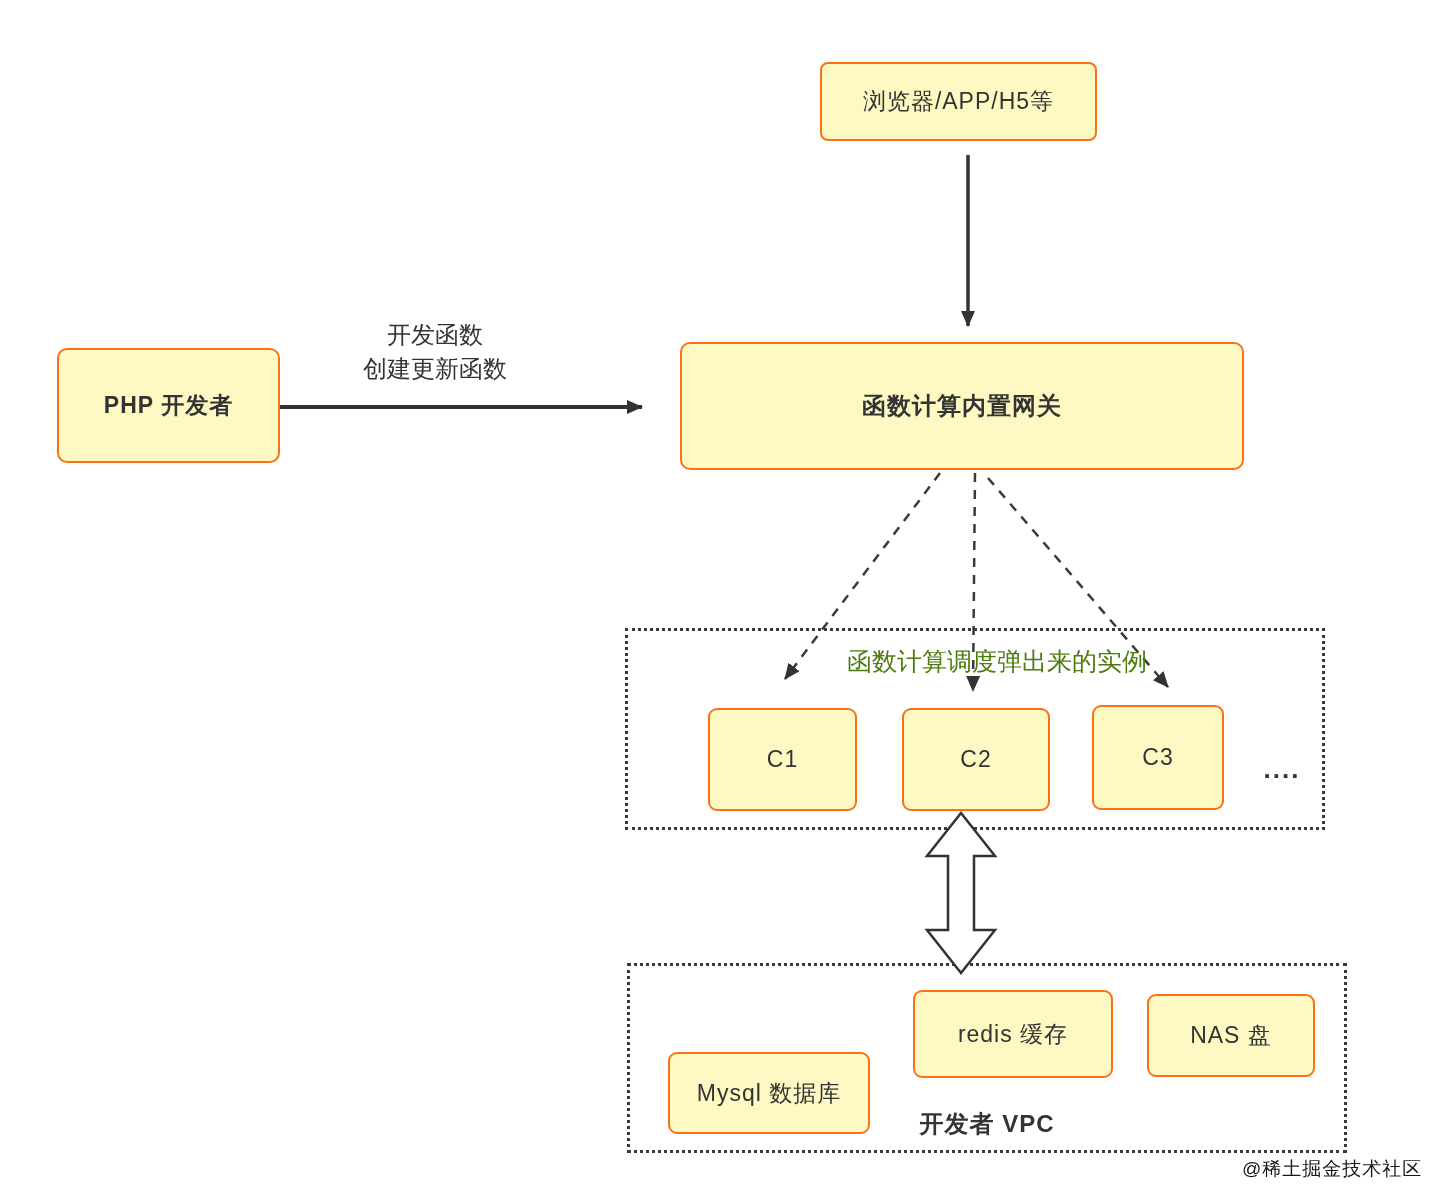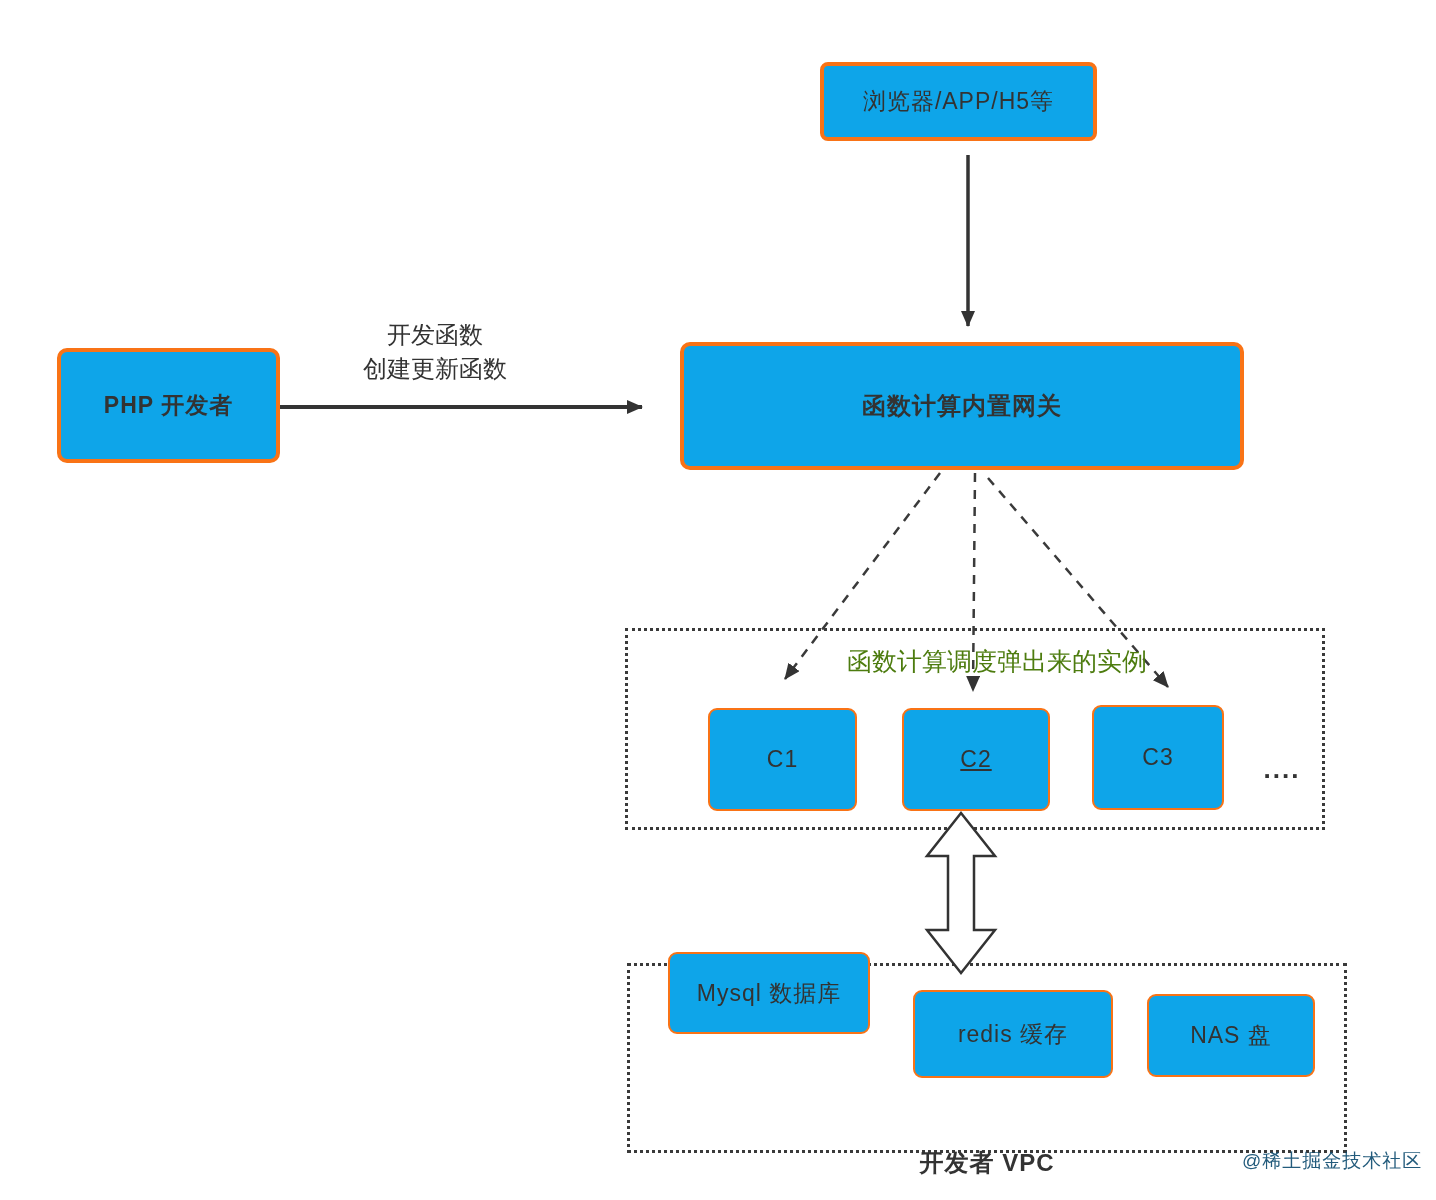--- a/index.html
+++ b/index.html
@@ -1,35 +1,35 @@
 <!DOCTYPE html>
 <html><head>
 <meta charset="utf-8">
 <style>
   html,body{margin:0;padding:0;background:#ffffff;}
   .canvas{
     position:relative;width:1436px;height:1200px;background:#ffffff;overflow:hidden;
     font-family:"Liberation Sans","DejaVu Sans",sans-serif;color:#333333;
   }
   .node{
-    position:absolute;border:4px solid #f97316;border-radius:10px;background:#0ea5e9;
+    position:absolute;border:2px solid #f97316;border-radius:10px;background:#fef9c3;
     display:flex;align-items:center;justify-content:center;box-sizing:border-box;
     font-size:23px;letter-spacing:1px;
   }
   .node.thin{border-width:2px;border-radius:9px;}
   .node.semibold{font-weight:600;margin-left:12px;}
   .dotted-container{
     position:absolute;border:3px dotted #3a3a3a;box-sizing:border-box;background:transparent;
   }
   .free-label{position:absolute;line-height:34px;font-size:24px;text-align:center;}
   .green-label{color:#4d7c0f;}
-  .vpc-label{font-weight:700;font-size:24px;letter-spacing:1px;margin-top:39px;}
+  .vpc-label{font-weight:700;font-size:24px;letter-spacing:1px;}
   .ellipsis-label{font-size:26px;font-weight:700;letter-spacing:2px;color:#333;}
   .watermark{
-    position:absolute;color:#0c4a6e;font-size:19px;letter-spacing:1px;opacity:.9;
+    position:absolute;color:#000000;font-size:19px;letter-spacing:1px;opacity:.9;margin-top:8px;
   }
   svg.arrow-layer{position:absolute;left:0;top:0;width:1436px;height:1200px;}
 </style>
 </head>
 <body>
 
 <div class="canvas">
 
   <div class="dotted-container" style="left:625px;top:628px;width:700px;height:202px;"></div>
   <div class="dotted-container" style="left:627px;top:963px;width:720px;height:190px;"></div>
@@ -71,31 +71,31 @@
     <div>创建更新函数</div>
   </div>
 
   <div class="free-label green-label" style="left:647px;top:644px;width:700px;font-size:25px;">
     <span>函数计算调度弹出来的实例</span>
   </div>
 
   <div class="node thin" style="left:708px;top:708px;width:149px;height:103px;">
     <span>C1</span>
   </div>
-  <div class="node thin" style="left:902px;top:708px;width:148px;height:103px;text-decoration:underline;">
+  <div class="node thin" style="left:902px;top:708px;width:148px;height:103px;">
     <span>C2</span>
   </div>
   <div class="node thin" style="left:1092px;top:705px;width:132px;height:105px;">
     <span>C3</span>
   </div>
   <div class="free-label ellipsis-label" style="left:1252px;top:752px;width:60px;">
     <span>....</span>
   </div>
 
-  <div class="node thin" style="left:668px;top:952px;width:202px;height:82px;">
+  <div class="node thin" style="left:668px;top:1052px;width:202px;height:82px;">
     <span>Mysql 数据库</span>
   </div>
   <div class="node thin" style="left:913px;top:990px;width:200px;height:88px;">
     <span>redis 缓存</span>
   </div>
   <div class="node thin" style="left:1147px;top:994px;width:168px;height:83px;">
     <span>NAS 盘</span>
   </div>
 
   <div class="free-label vpc-label" style="left:647px;top:1107px;width:680px;">

